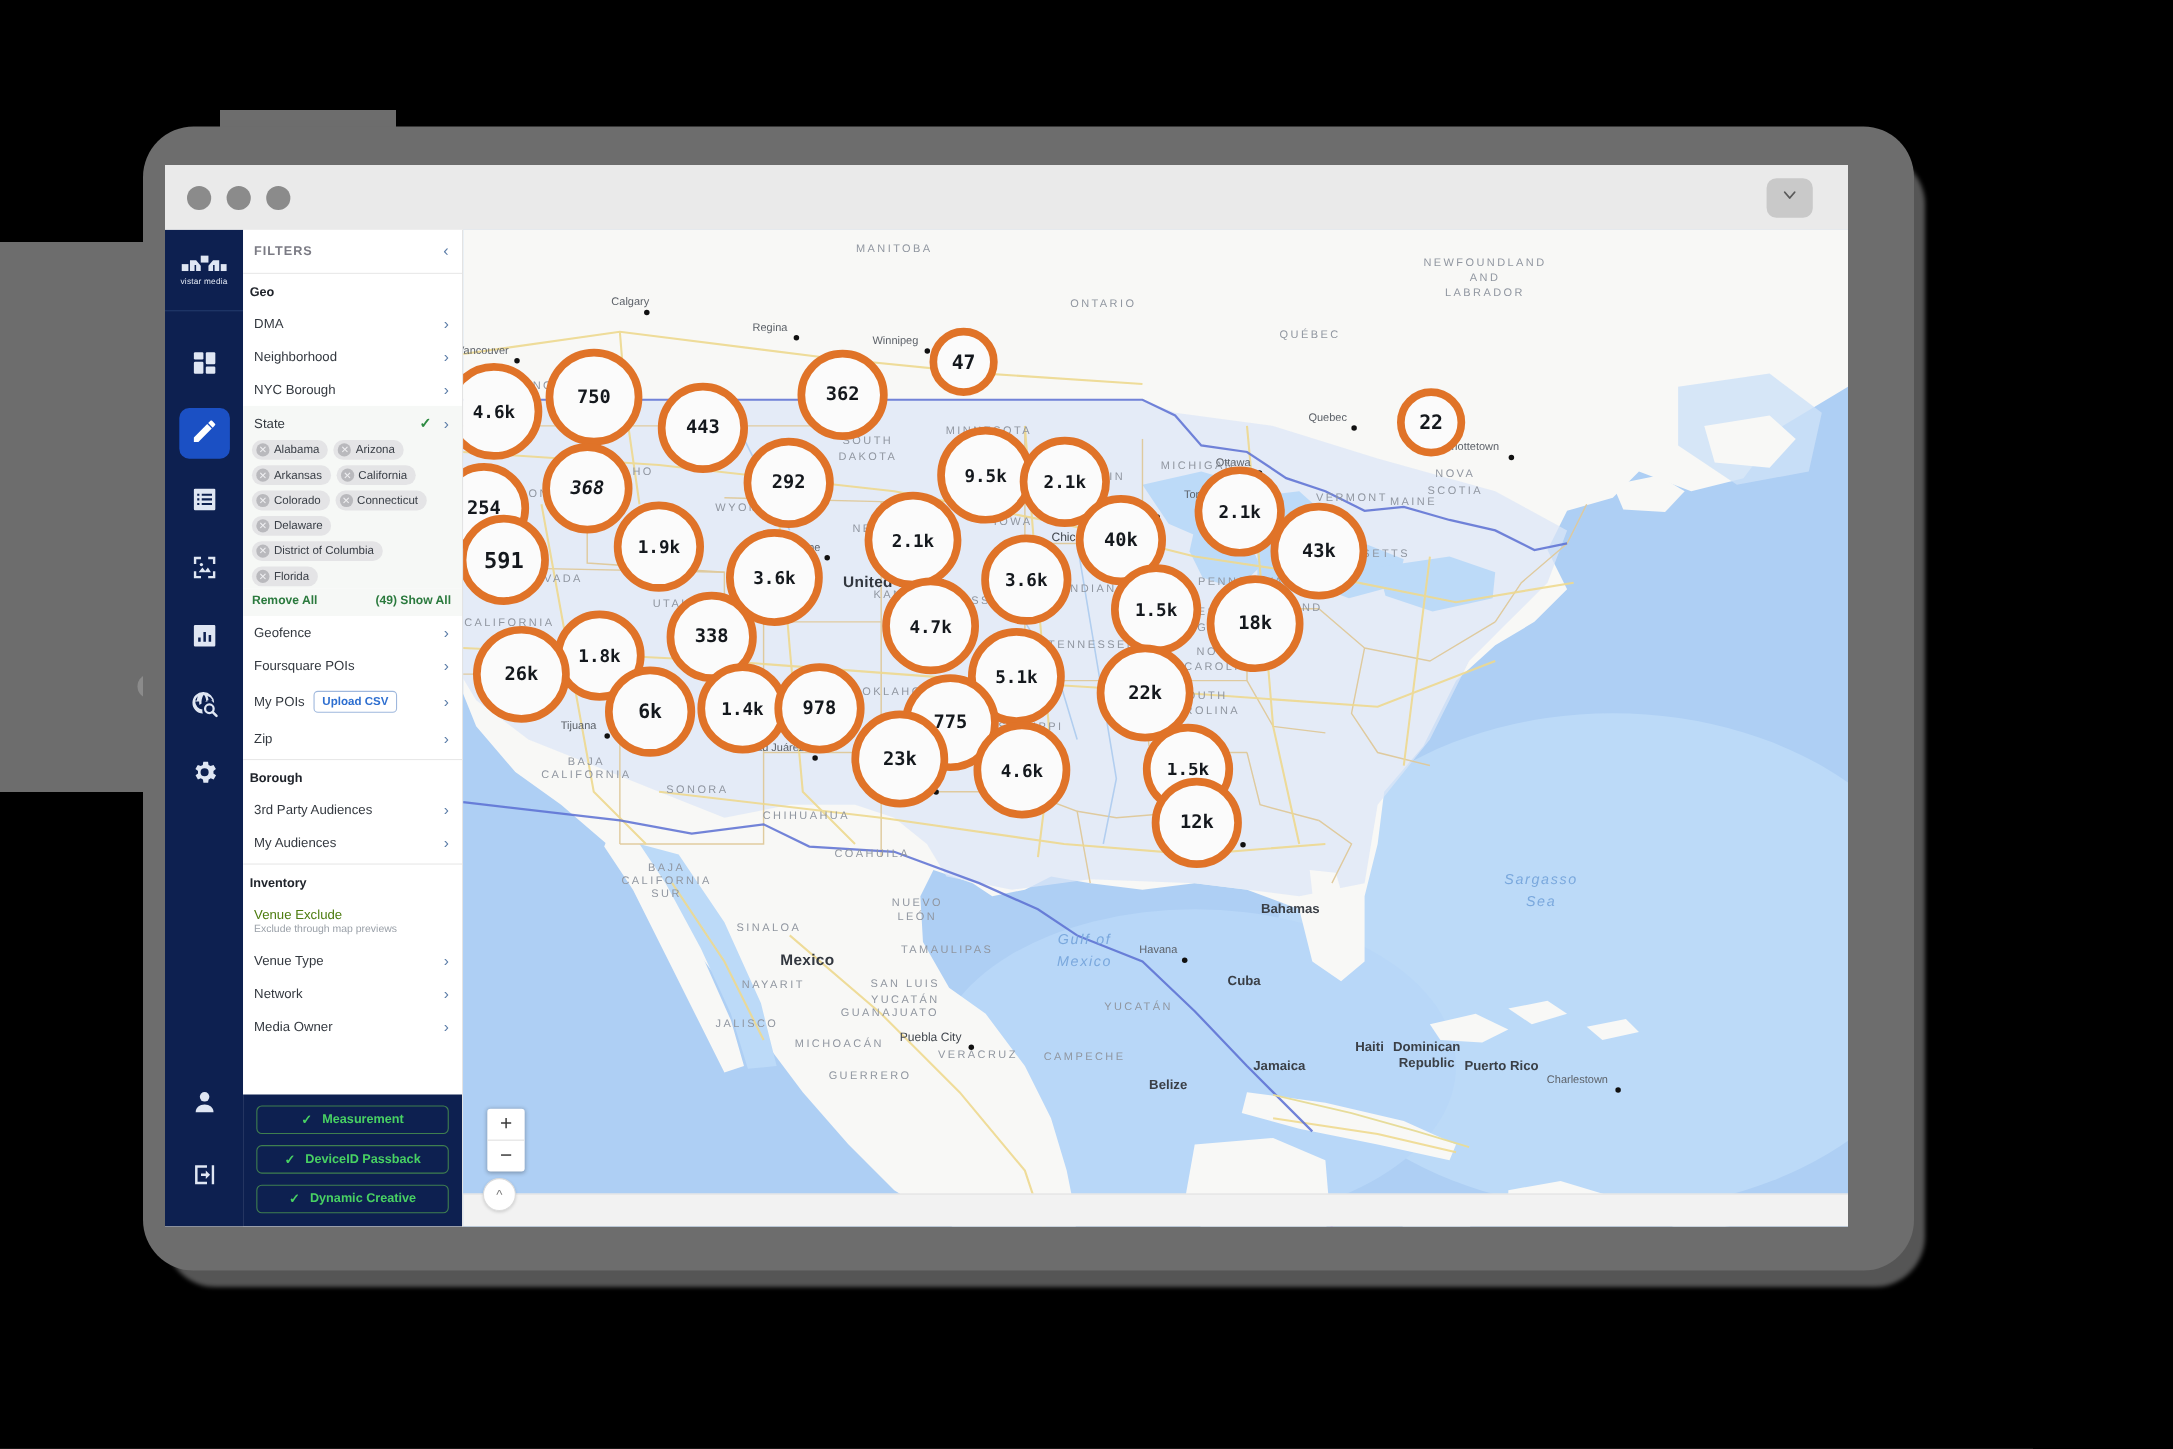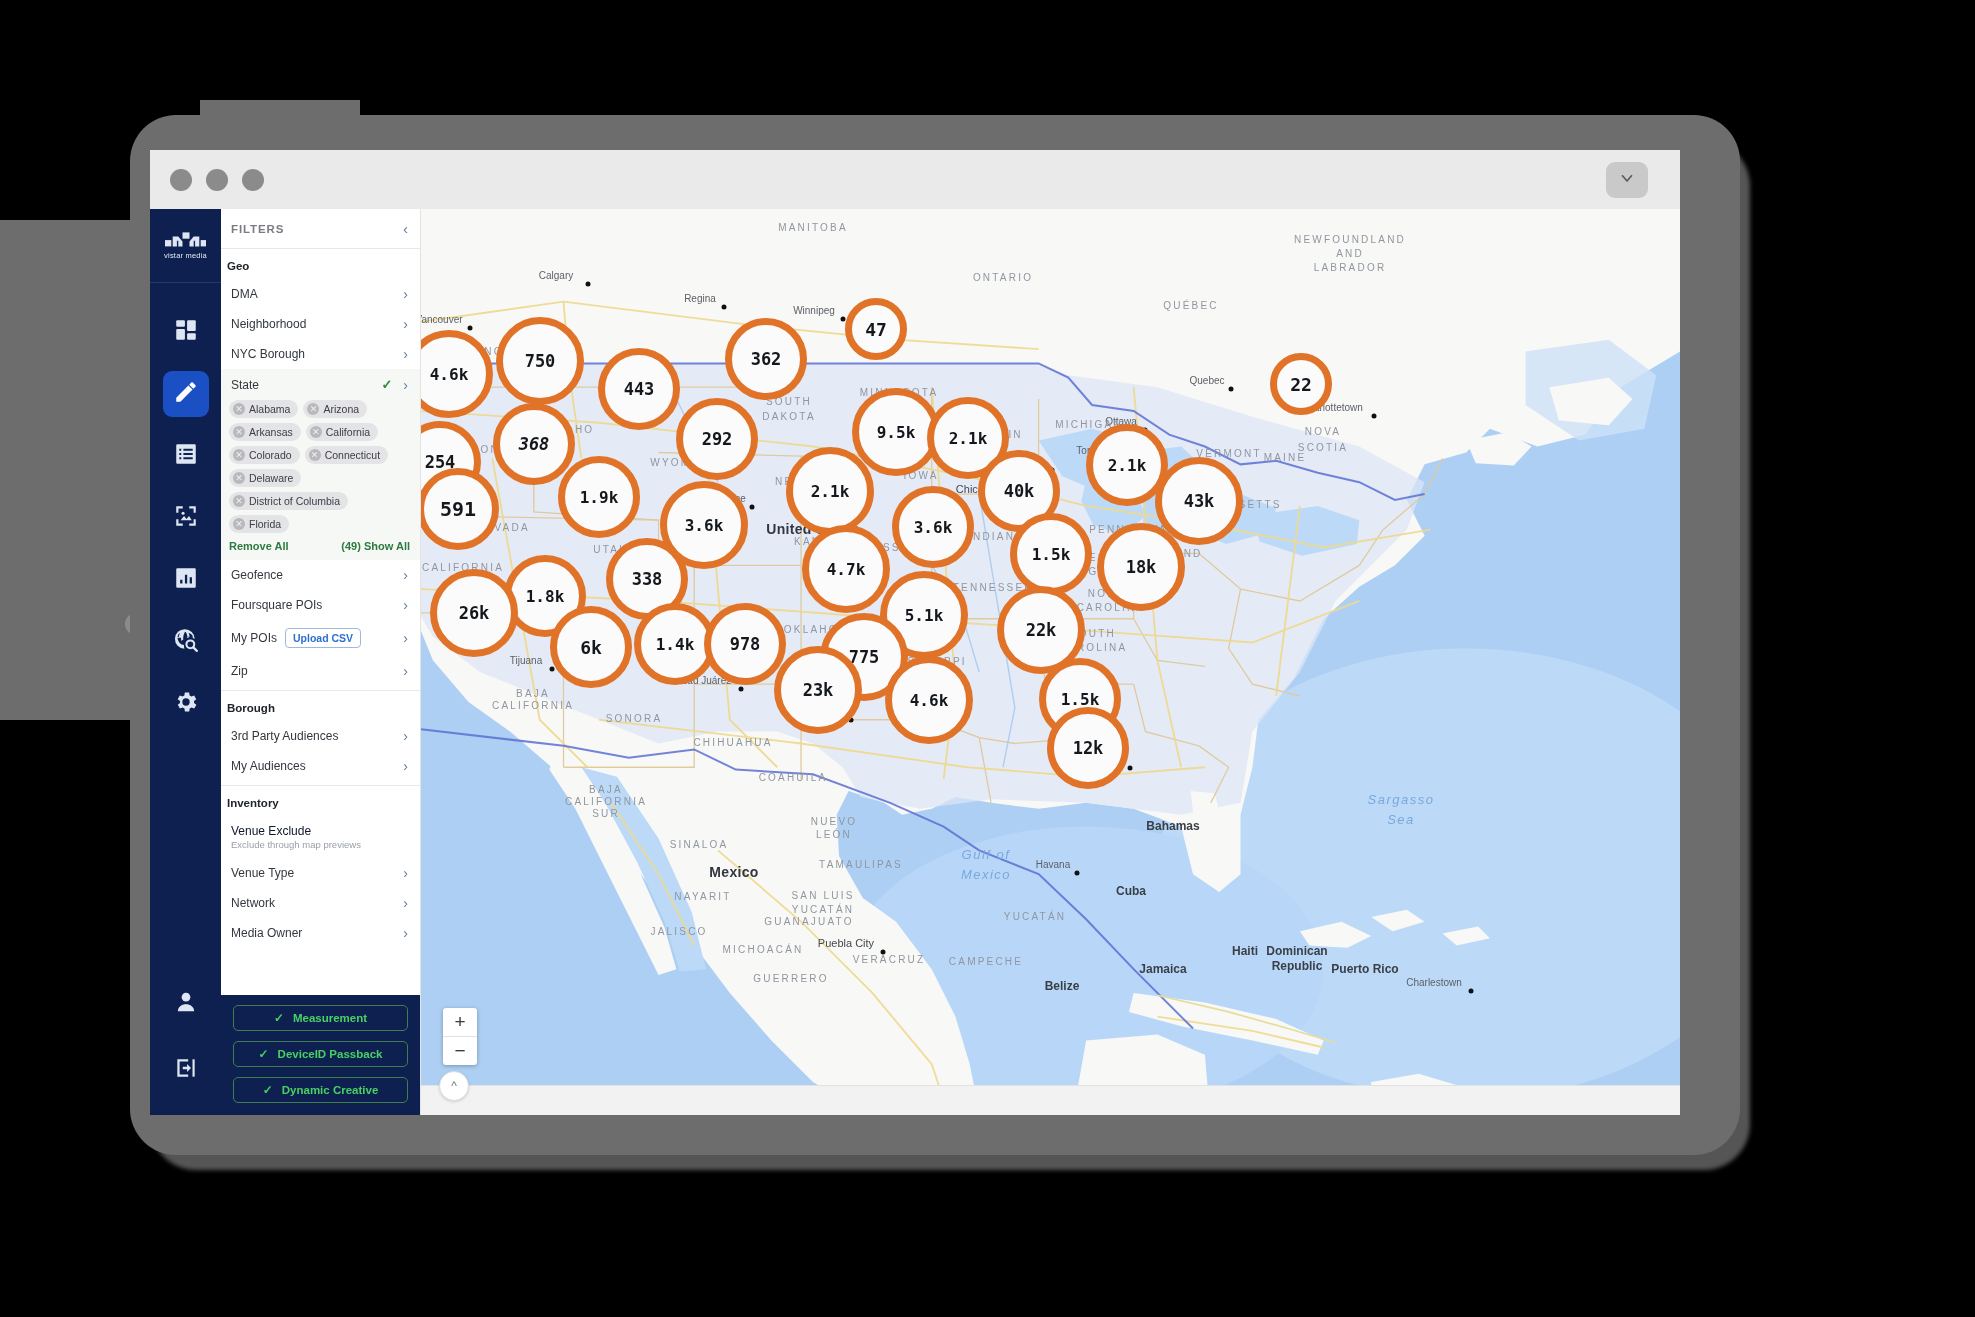--- a/index.html
+++ b/index.html
@@ -181,21 +181,21 @@
   .chips-actions .right { margin-left: auto; }
   .chips-actions span { cursor: pointer; }
   .divider { height: 1px; background: #e8e8e8; margin: 4px 0 0 0; }
   .upload-btn {
     border: 1px solid #9fb8dd; color: #2e6fd0;
     border-radius: 4px; font-size: 10.5px; font-weight: 700;
     padding: 3px 7px; margin-left: 8px; cursor: pointer;
     background: #fff;
   }
   .sub-label { font-size: 9.5px; color: #9aa0a8; padding: 0 12px 8px 10px; }
-  .venue-row { padding: 8px 12px 1px 10px; font-size: 12px; color: #0f172a; }
+  .venue-row { padding: 8px 12px 1px 10px; font-size: 12px; color: #4d7c0f; }
 
   
   #filters-footer {
     background: #0d2050;
     padding: 10px 12px 12px 12px;
     flex-shrink: 0;
   }
   .action-btn {
     border: 1px solid #3f7f4f;
     border-radius: 5px;
@@ -655,21 +655,21 @@
         <path d="M 620,662 L 680,676 L 730,690 L 770,702" stroke="#e7dc9a" stroke-width="1.4" fill="none"></path>
       </svg>
 
       <div id="map-labels">
           <div class="map-label state" style="left: 392px; top: 18px;">MANITOBA</div>
           <div class="map-label state" style="left: 582px; top: 68px;">ONTARIO</div>
           <div class="map-label state" style="left: 770px; top: 96px;">QUÉBEC</div>
           <div class="map-label state" style="left: 929px; top: 30px;">NEWFOUNDLAND</div>
           <div class="map-label state" style="left: 929px; top: 44px;">AND</div>
           <div class="map-label state" style="left: 929px; top: 58px;">LABRADOR</div>
-          <div class="map-label city-sm" style="left: 135px; top: 66px;">Calgary</div>
+          <div class="map-label city-sm" style="left: 152px; top: 66px;">Calgary</div>
           <div class="city-dot" style="left: 167.2px; top: 75px;"></div>
           <div class="map-label city-sm" style="left: 279px; top: 89px;">Regina</div>
           <div class="city-dot" style="left: 302.6px; top: 98px;"></div>
           <div class="map-label city-sm" style="left: 393px; top: 101px;">Winnipeg</div>
           <div class="city-dot" style="left: 421.8px; top: 110px;"></div>
           <div class="map-label city-sm" style="left: 18px; top: 110px;">Vancouver</div>
           <div class="city-dot" style="left: 49.4px; top: 119px;"></div>
           <div class="map-label city-sm" style="left: 786px; top: 171px;">Quebec</div>
           <div class="city-dot" style="left: 809.6px; top: 180px;"></div>
           <div class="map-label city-sm" style="left: 700px; top: 212px;">Ottawa</div>

